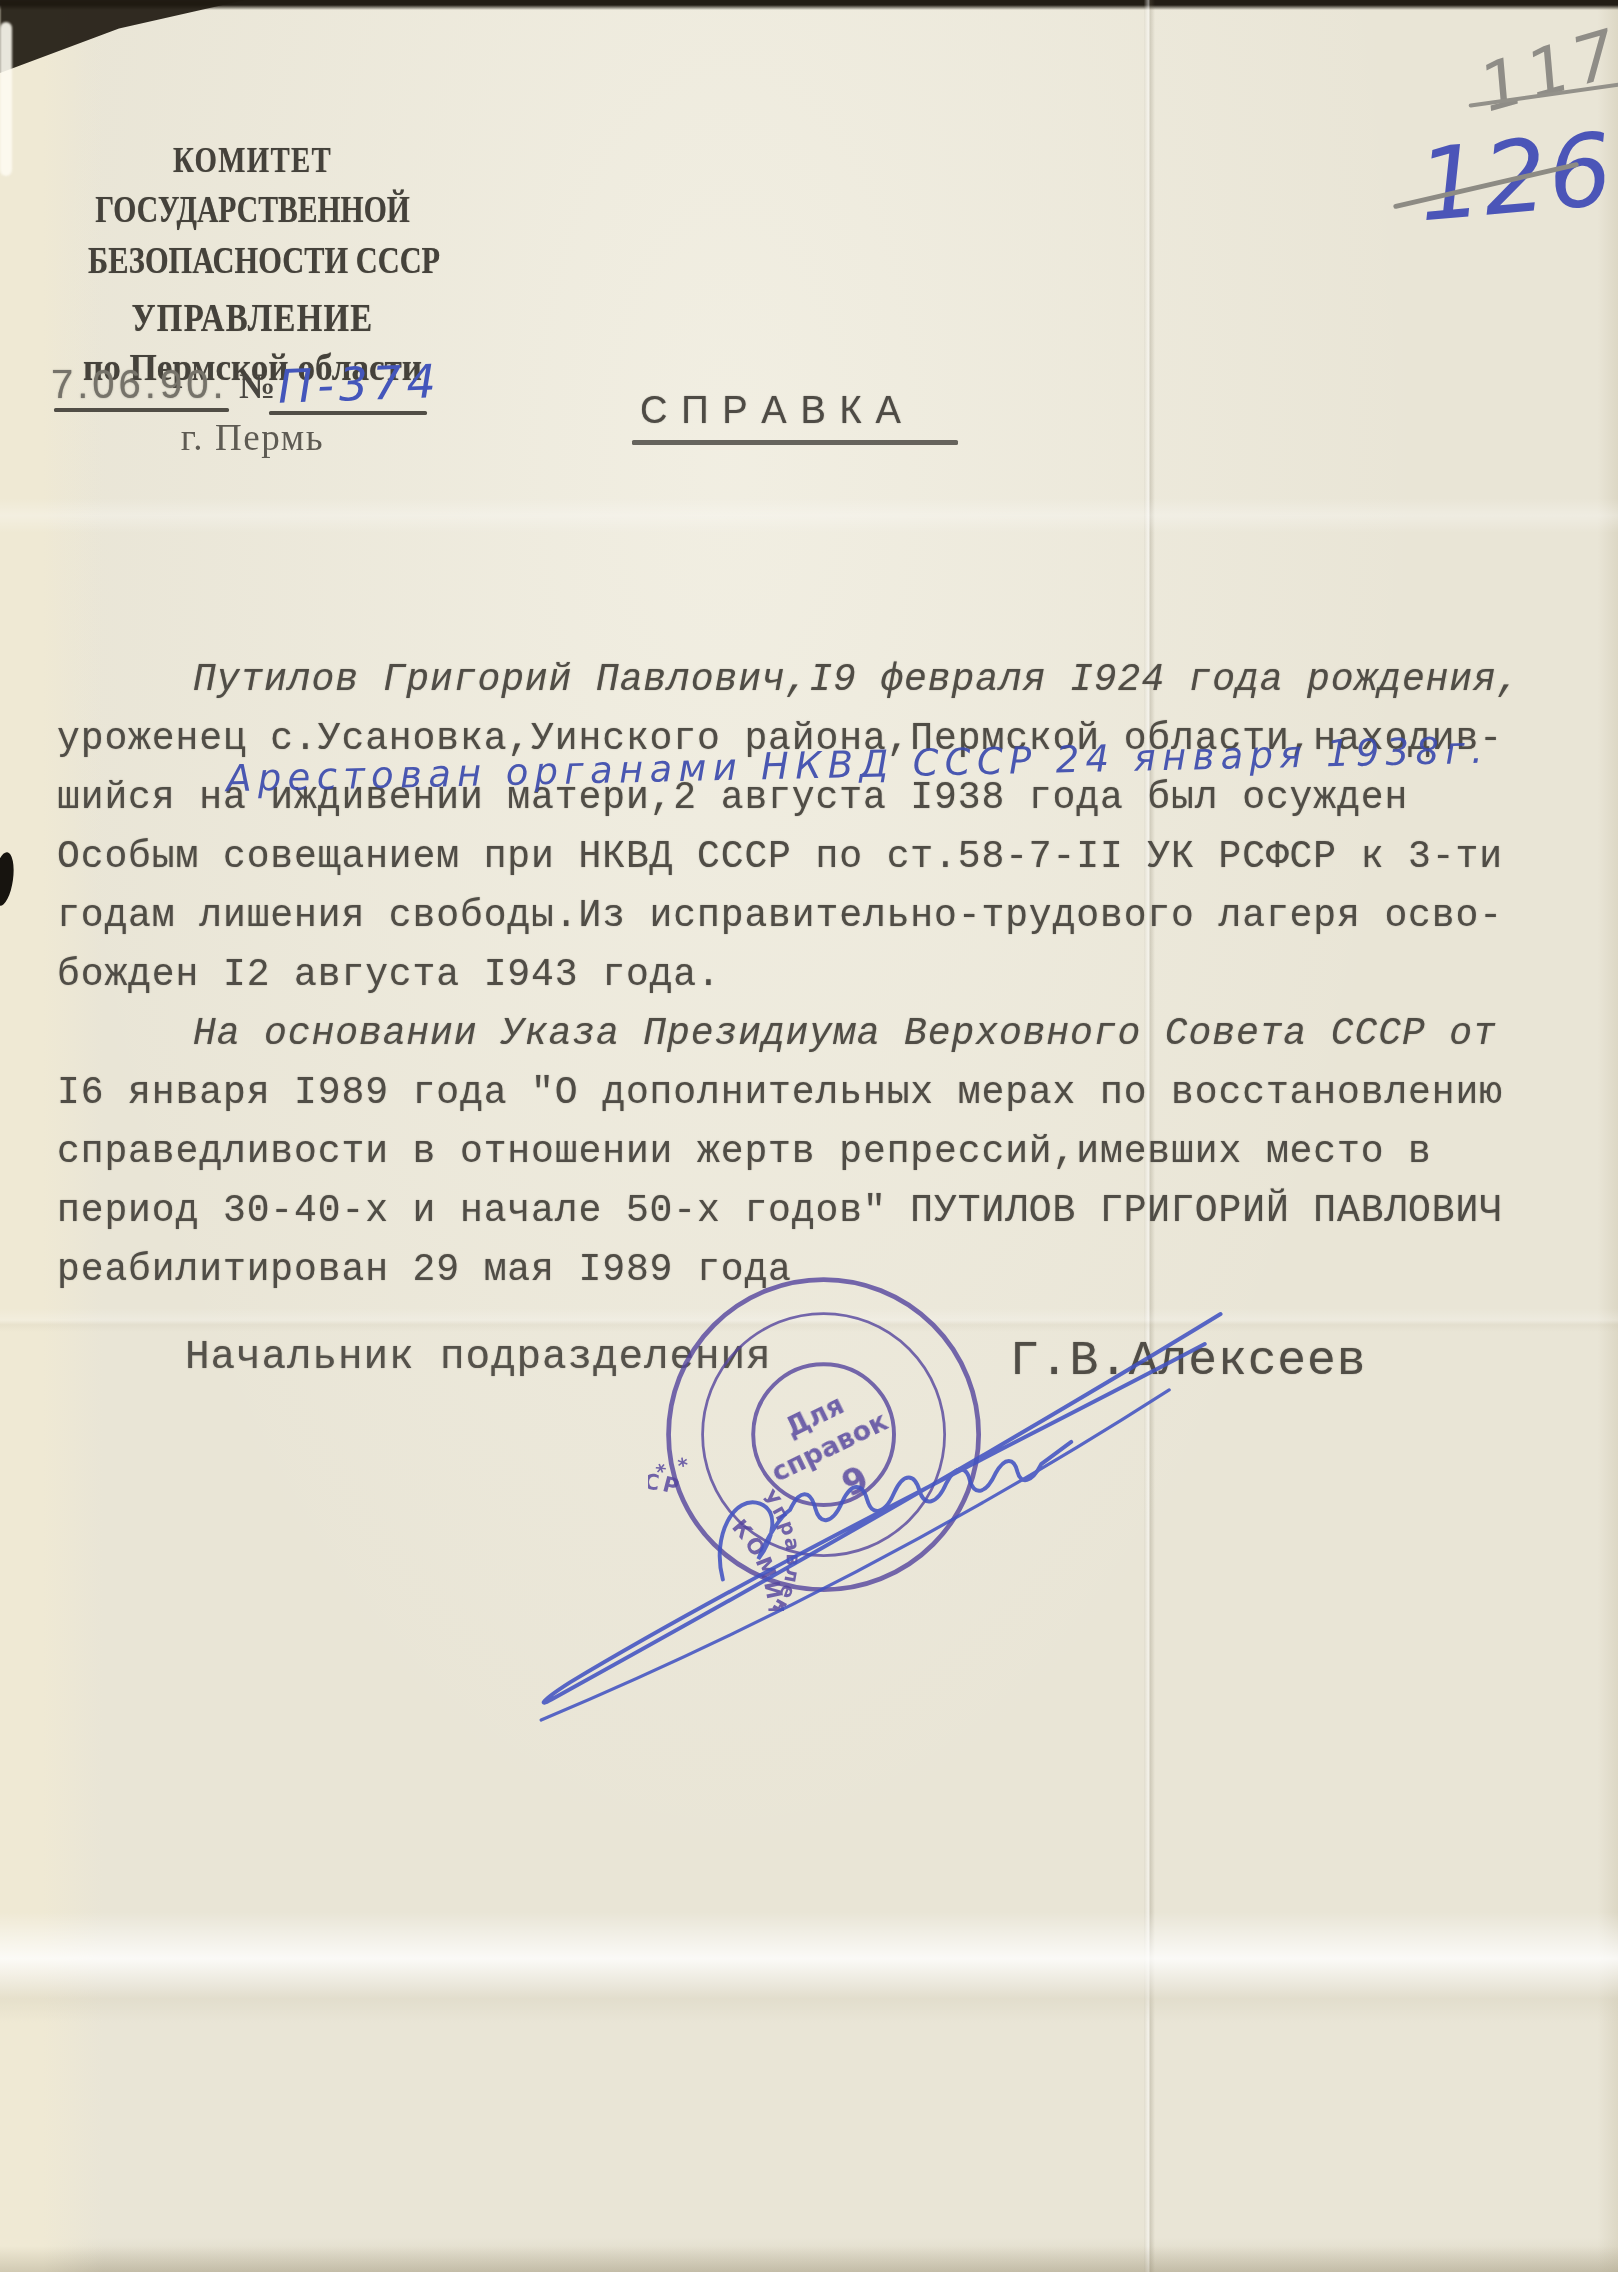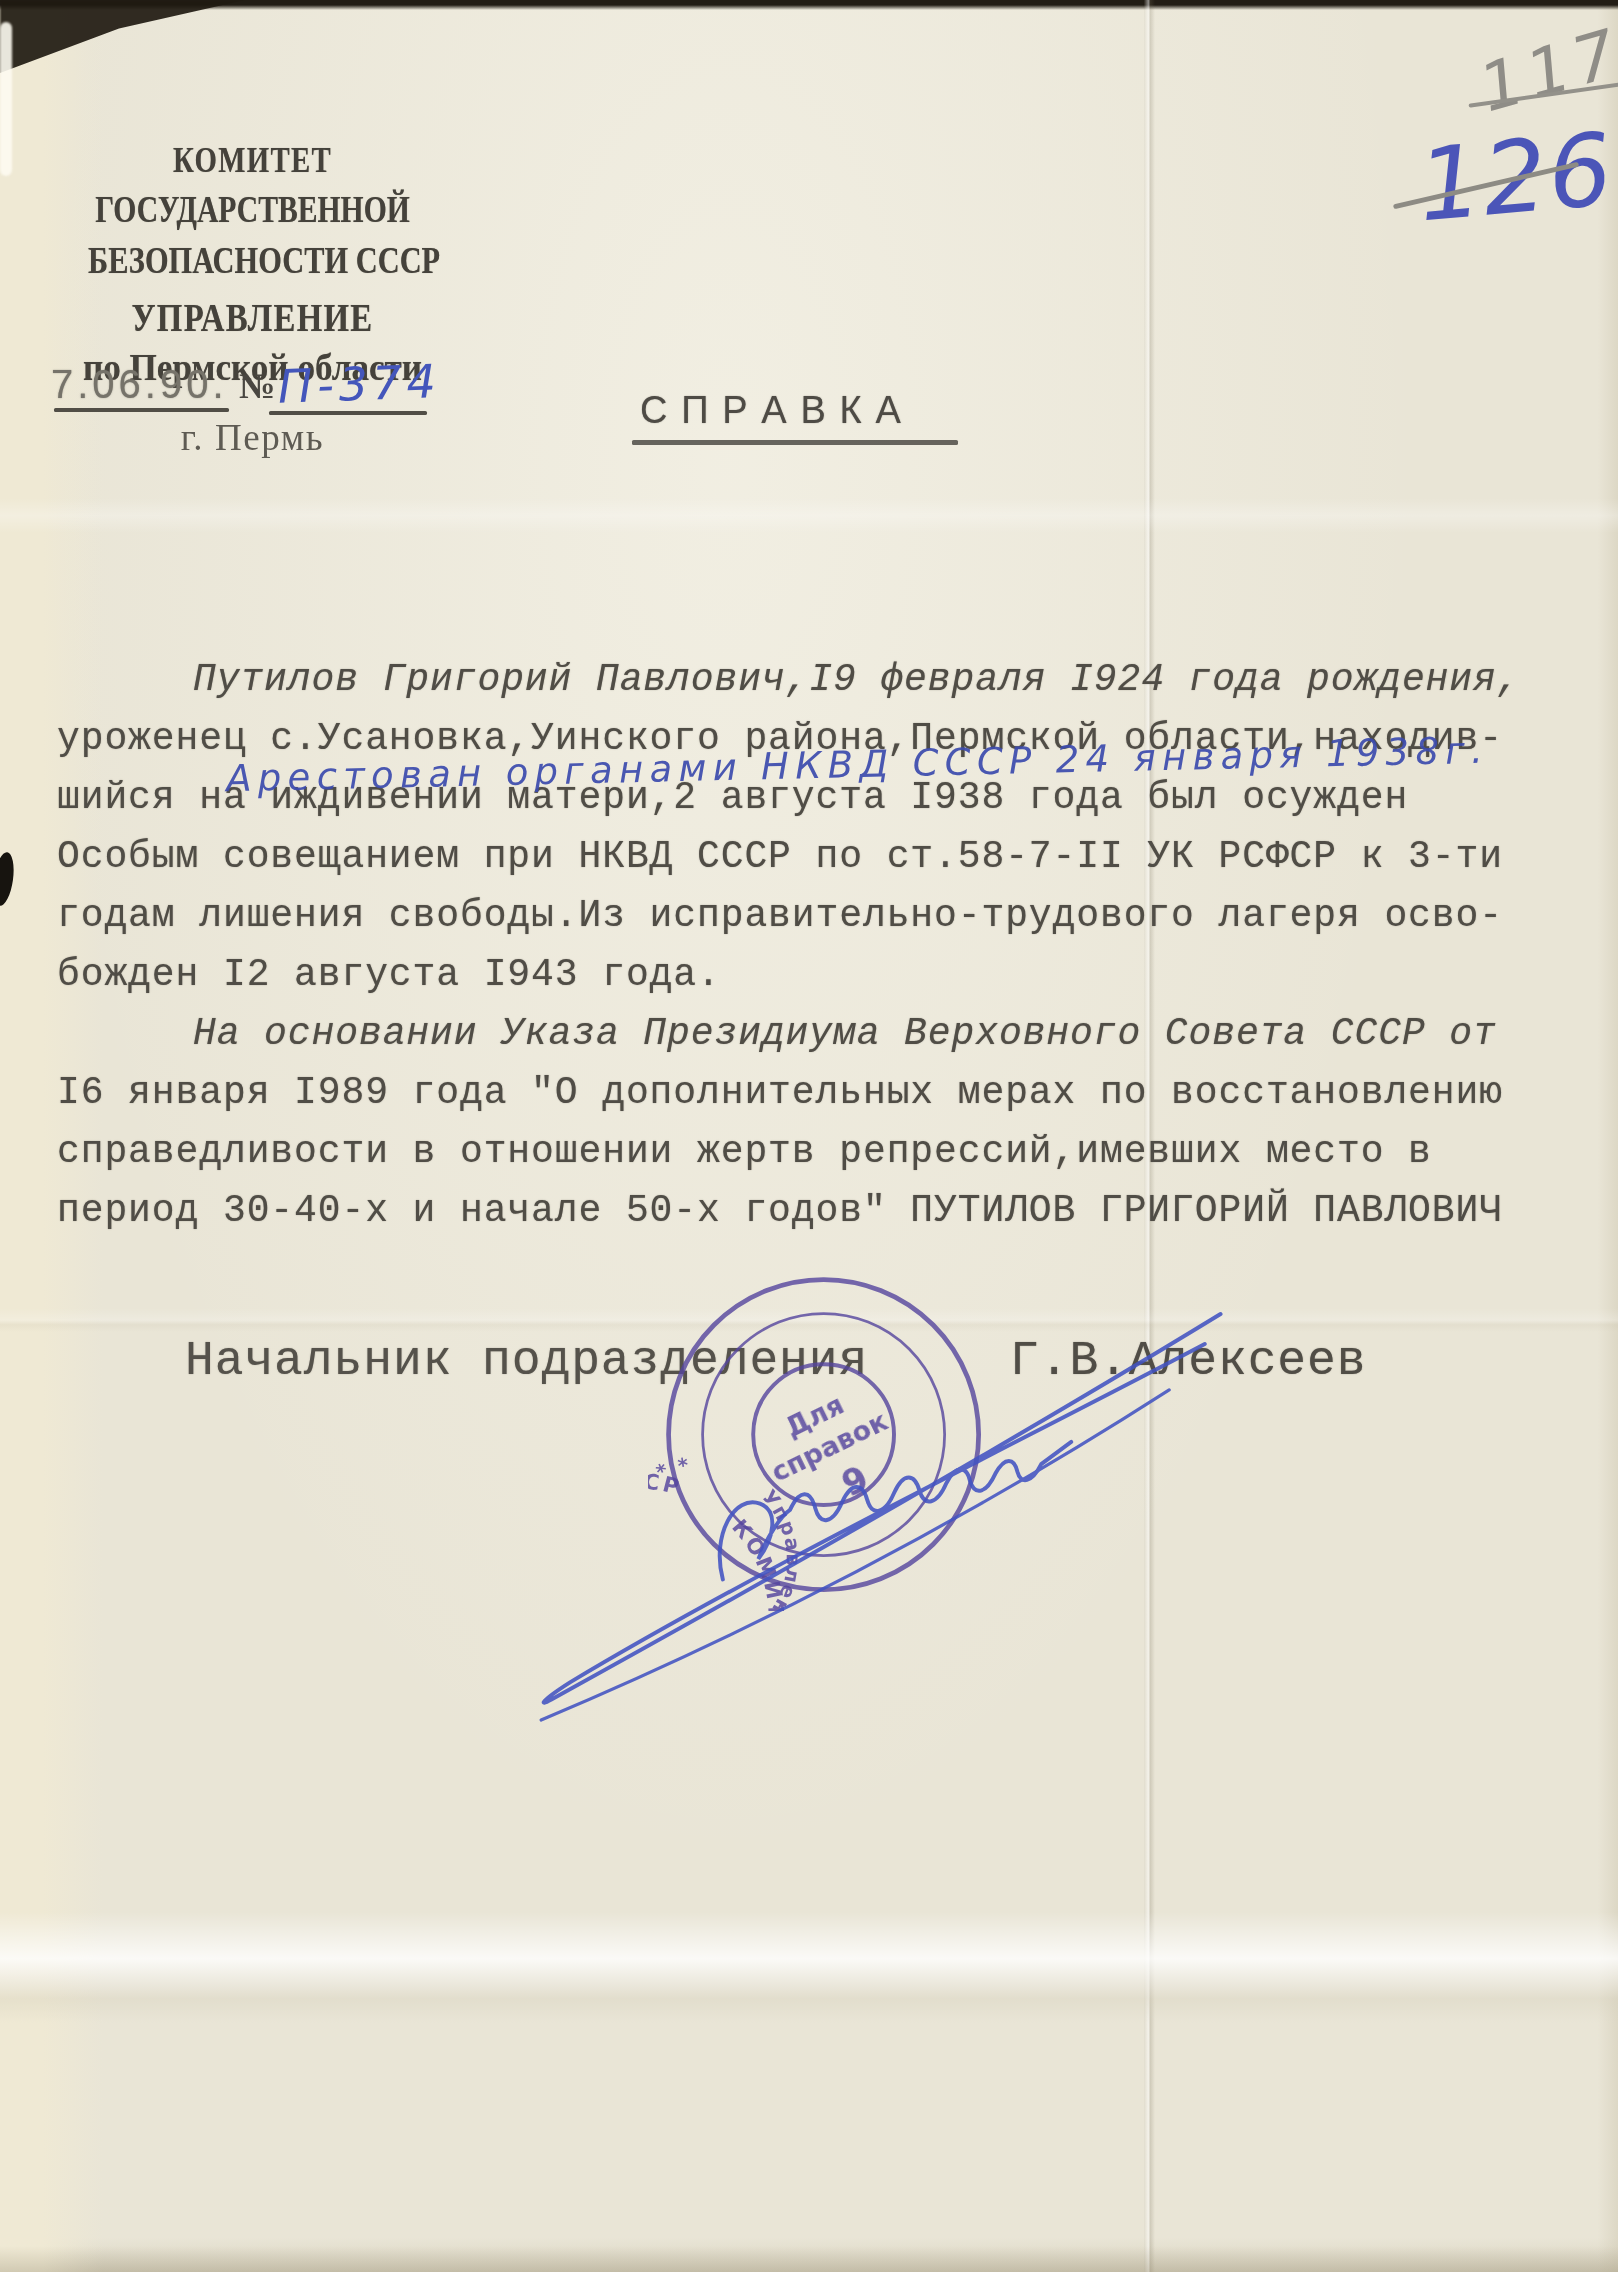--- a/index.html
+++ b/index.html
@@ -58,21 +58,21 @@
   .body-text{position:absolute;left:57px;top:650px;width:1533px;
     font-family:"Liberation Mono","DejaVu Sans Mono",monospace;font-size:38px;color:#504d46;
     letter-spacing:0.9px;text-shadow:0 0 1.2px rgba(72,68,60,.55);}
   .body-text .ln{height:59px;line-height:59px;white-space:nowrap;}
   .body-text .indent{text-indent:136px;font-style:italic;}
   .hand-note{position:absolute;left:226px;top:743px;font-family:"DejaVu Sans",sans-serif;
     font-size:37px;font-style:italic;color:#3c4bae;letter-spacing:6.3px;transform:rotate(-1.3deg);
     white-space:nowrap;opacity:.92;}
   
   .sig-title{position:absolute;left:185px;top:1334px;font-family:"Liberation Mono","DejaVu Sans Mono",monospace;
-    font-size:48px;color:#55524b;letter-spacing:0.9px;text-shadow:0 0 1.2px rgba(72,68,60,.5);white-space:nowrap;}
+    font-size:41px;color:#55524b;letter-spacing:0.9px;text-shadow:0 0 1.2px rgba(72,68,60,.5);white-space:nowrap;}
   .sig-name{position:absolute;left:1010px;top:1334px;font-family:"Liberation Mono","DejaVu Sans Mono",monospace;
     font-size:48px;color:#504d46;letter-spacing:0.9px;text-shadow:0 0 1.2px rgba(72,68,60,.55);white-space:nowrap;}
   
   .pg-pencil{position:absolute;left:1479px;top:32px;font-size:66px;font-style:italic;
     color:#8f8d87;transform:rotate(-16deg);letter-spacing:6.3px;font-family:"DejaVu Sans",sans-serif;}
   .pg-pencil-strike{position:absolute;left:1468px;top:93px;width:154px;height:4px;
     background:#93918a;transform:rotate(-8deg);border-radius:2.4px;}
   .pg-blue{position:absolute;left:1418px;top:119px;font-size:100px;font-style:italic;
     color:#4b55b8;transform:rotate(-5deg);letter-spacing:1.6px;font-family:"DejaVu Sans",sans-serif;}
   .pg-blue-strike{position:absolute;left:1391px;top:183px;width:190px;height:4.7px;
@@ -121,20 +121,21 @@
     <div class="ln indent">Путилов Григорий Павлович,I9 февраля I924 года рождения,</div>
     <div class="ln">уроженец с.Усановка,Уинского района,Пермской области,находив-</div>
     <div class="ln">шийся на иждивении матери,2 августа I938 года был осужден</div>
     <div class="ln">Особым совещанием при НКВД СССР по ст.58-7-II УК РСФСР к 3-ти</div>
     <div class="ln">годам лишения свободы.Из исправительно-трудового лагеря осво-</div>
     <div class="ln">божден I2 августа I943 года.</div>
     <div class="ln indent">На основании Указа Президиума Верховного Совета СССР от</div>
     <div class="ln">I6 января I989 года "О дополнительных мерах по восстановлению</div>
     <div class="ln">справедливости в отношении жертв репрессий,имевших место в</div>
     <div class="ln">период 30-40-х и начале 50-х годов" ПУТИЛОВ ГРИГОРИЙ ПАВЛОВИЧ</div>
+    <div class="ln">реабилитирован 29 мая I989 года</div>
   </div>
   <div class="hand-note">Арестован органами НКВД СССР 24 января 1938г.</div>
 
   <div class="sig-title">Начальник подразделения</div>
   <div class="sig-name">Г.В.Алексеев</div>
 
   <svg class="stamp-svg" width="352" height="352" viewBox="0 0 445 445">
     <g opacity="0.8" fill="none" stroke="#55459e">
       <circle cx="222" cy="222" r="196" stroke-width="6"></circle>
       <circle cx="222" cy="222" r="153" stroke-width="3.5"></circle>

